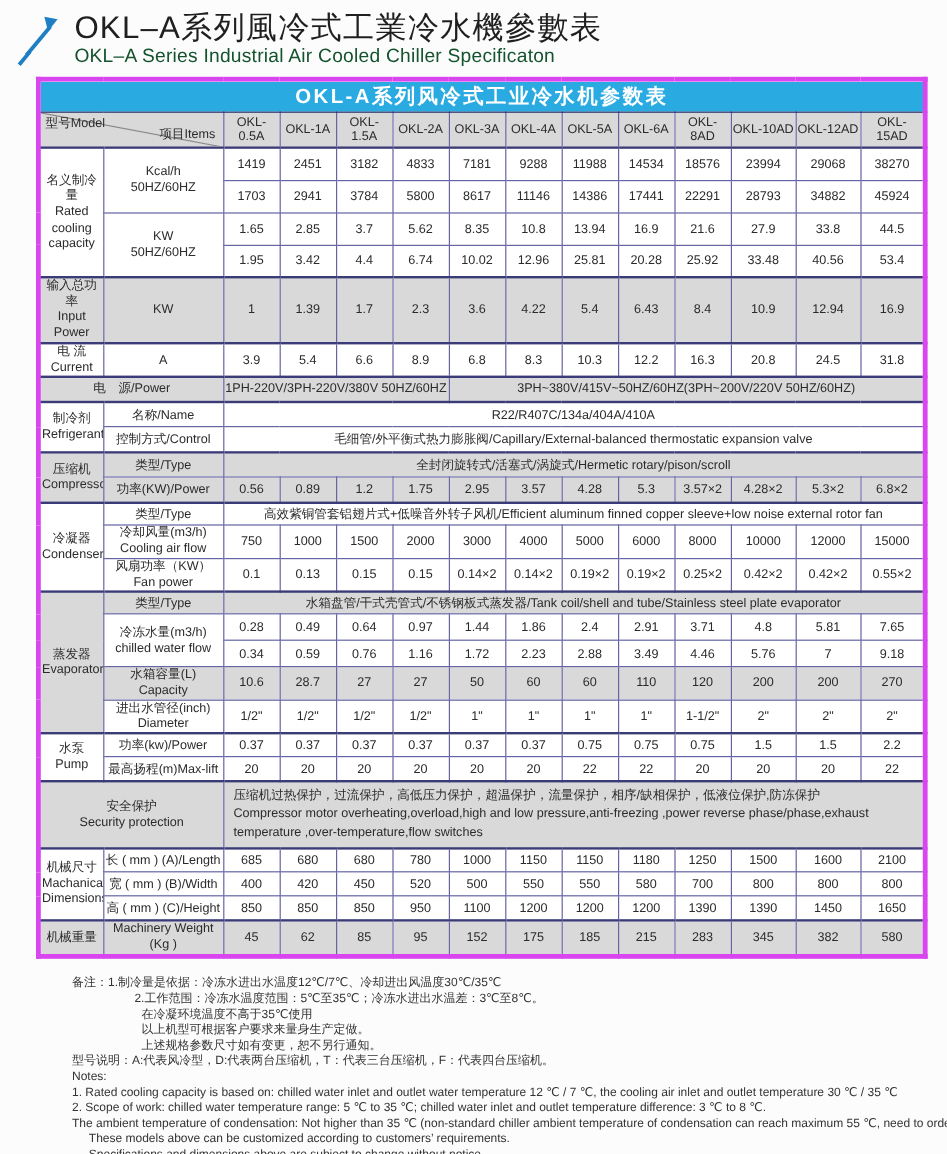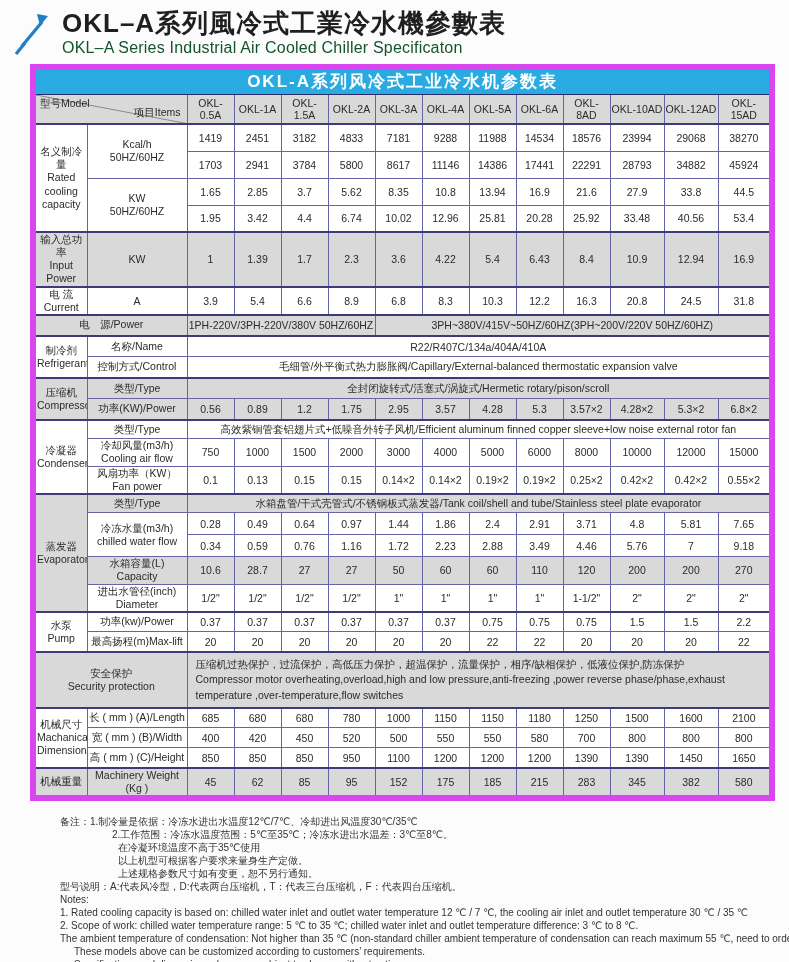--- a/index.html
+++ b/index.html
@@ -8,27 +8,27 @@
     width:789px; height:962px;
     background:#fcfcfc;
     font-family:"Liberation Sans","DejaVu Sans",sans-serif;
     color:#1f1f1f;
     overflow:hidden;
   }
   
   .page-header { display:flex; align-items:flex-start; padding:8px 0 0 14px; height:58px; }
   .logo { width:40px; height:48px; flex:0 0 auto; }
   .titles { margin-left:8px; }
-  .title-zh { font-size:26px; font-weight:bold; letter-spacing:1px; line-height:30px; }
+  .title-zh { font-size:26px; font-weight:normal; letter-spacing:1px; line-height:30px; }
   .title-en { font-size:16px; font-weight:normal; letter-spacing:0.2px; line-height:20px; color:#14532d; }
   
   table {
     border-collapse:collapse; table-layout:fixed;
     width:740px; margin:6px 0 0 30px;
-    border:6px solid #d946ef;
+    border:4px solid #d946ef;
   }
   td,th {
     border:1px solid #6565a5;
     font-size:10.5px; text-align:center; vertical-align:middle;
     padding:0 1px; overflow:hidden; color:#2b2b2b; font-weight:normal;
     background:#ffffff;
   }
   tr.gray td { background:#d9d9d9; }
   td.cell-gray { background:#d9d9d9 !important; }
   td.cell-white { background:#ffffff !important; }

